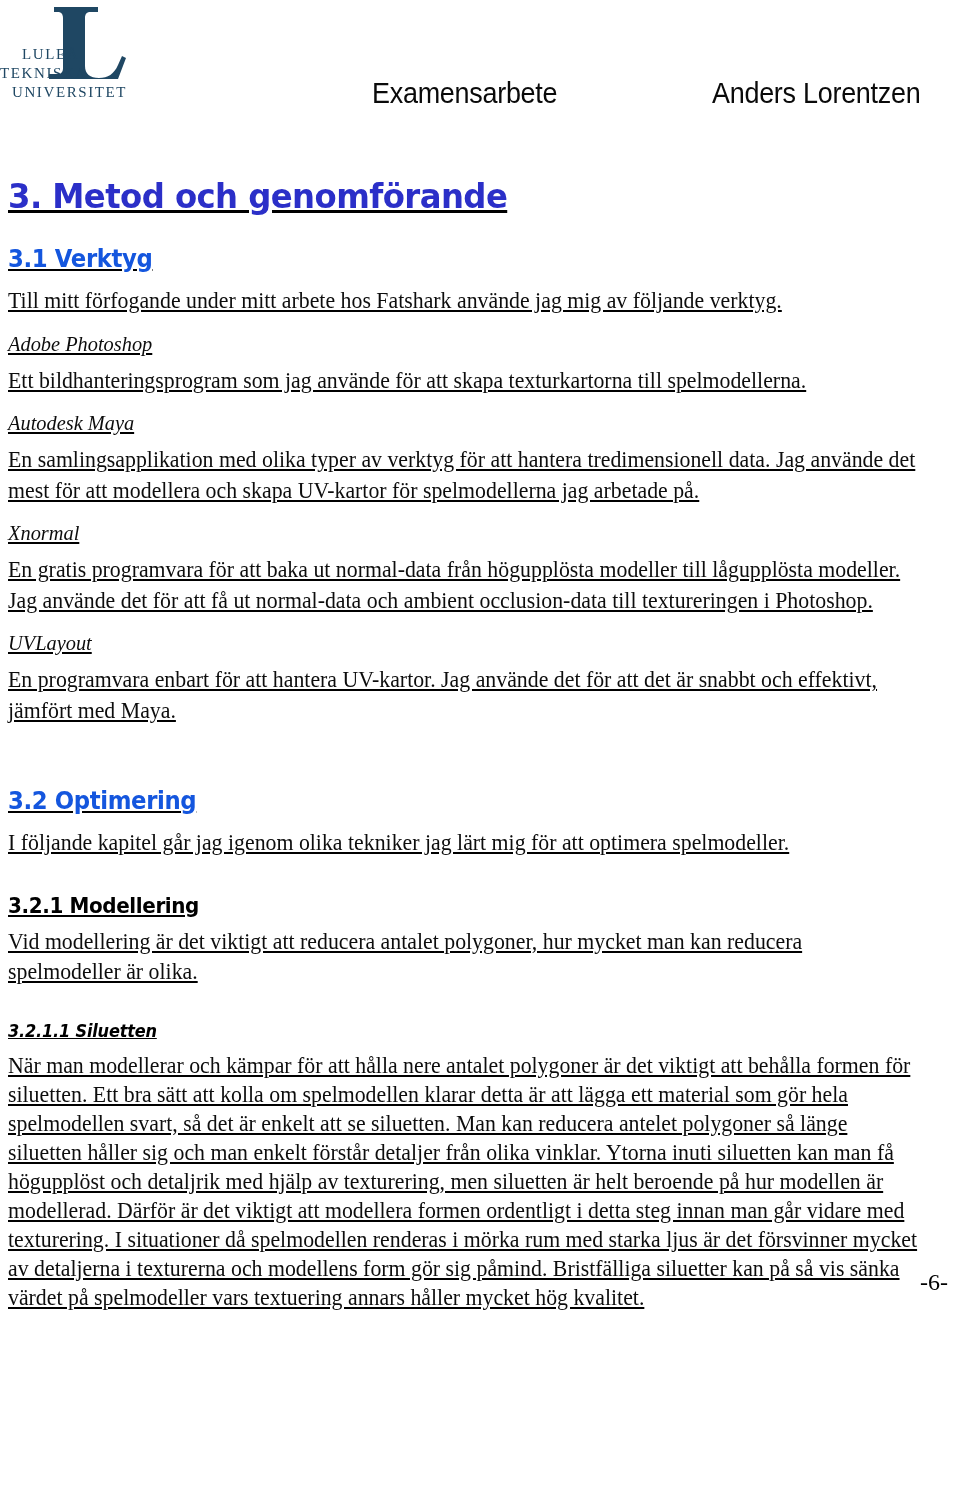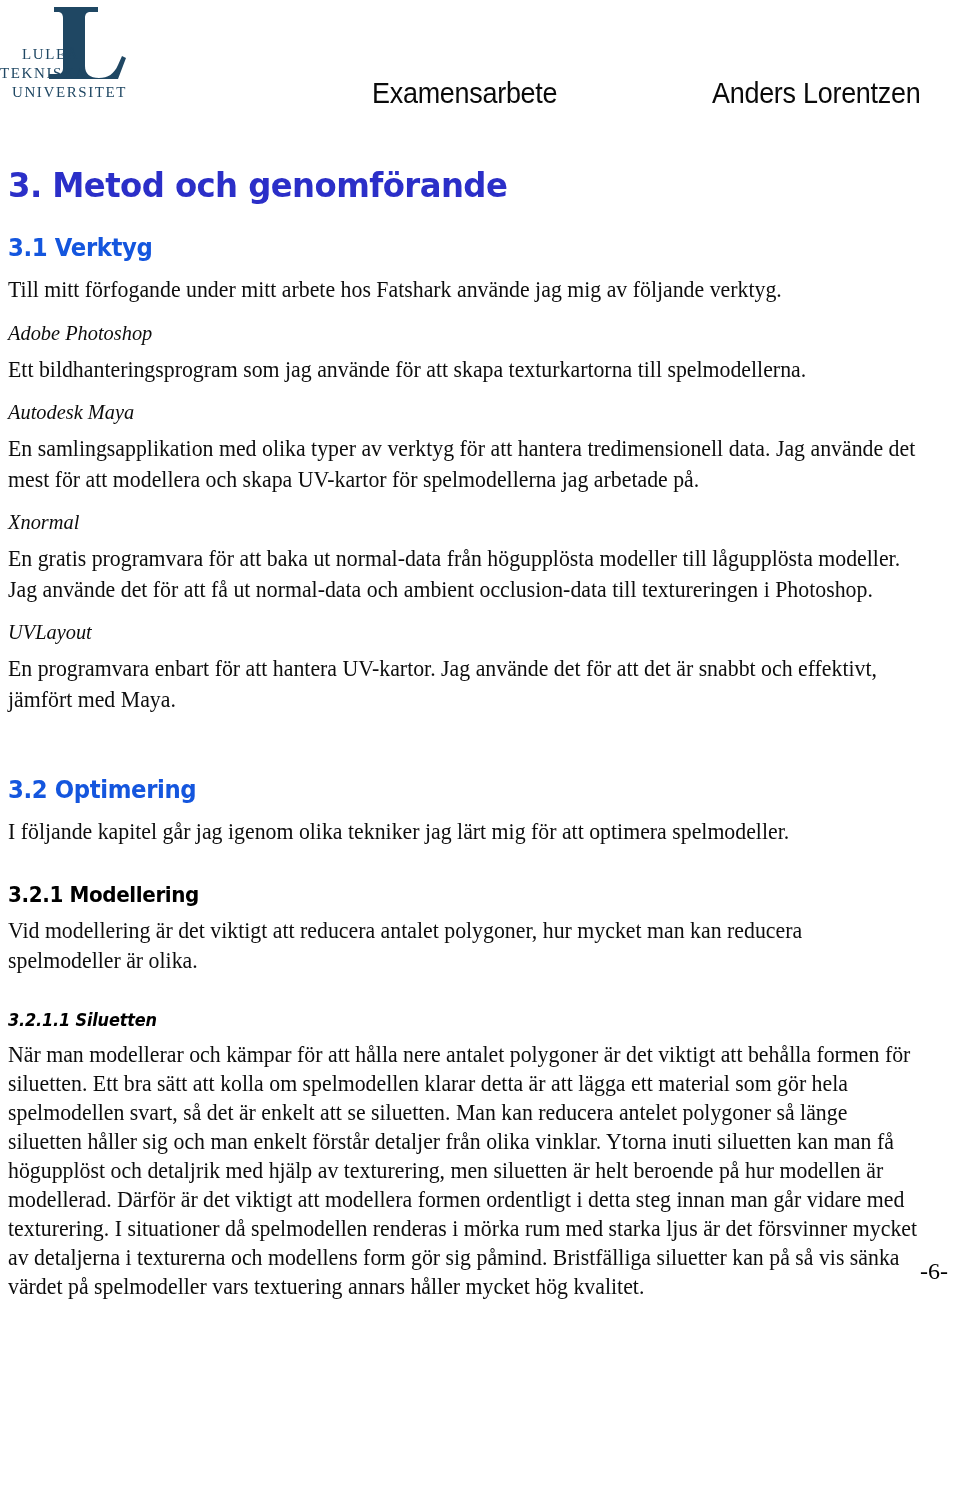--- a/index.html
+++ b/index.html
@@ -66,22 +66,23 @@
     color: #0a0a0a;
     white-space: nowrap;
     transform: scaleX(0.93);
     transform-origin: left center;
   }
 
   
   .content {
     position: absolute;
     left: 8px;
-    top: 147px;
+    top: 158px;
     width: 940px;
+    text-decoration: underline;
   }
 
   h1.chapter-title {
     margin: 18px 0 0 0;
     font-family: "DejaVu Sans", "Liberation Sans", sans-serif;
     font-weight: bold;
     font-size: 34px;
     line-height: 40px;
     letter-spacing: -0.6px;
     color: #2b2fc8;

